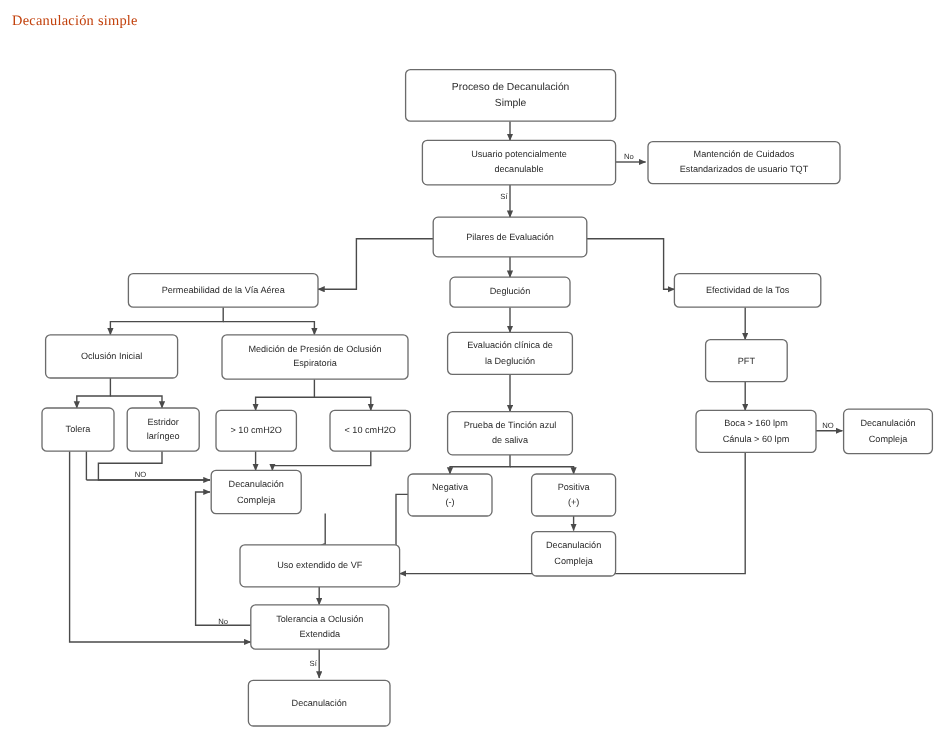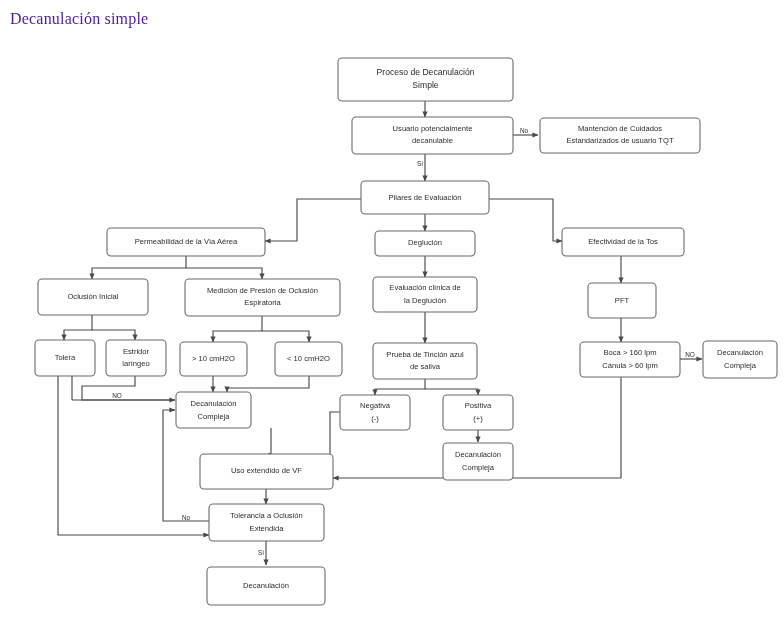--- a/index.html
+++ b/index.html
@@ -12,22 +12,22 @@
     height: 627px;
     position: relative;
     font-family: "Liberation Sans", sans-serif;
     overflow: hidden;
   }
   #page-title {
     position: absolute;
     left: 10px;
     top: 10px;
     font-family: "Liberation Serif", serif;
-    font-size: 16px;
-    color: #4c1d95;
+    font-size: 12px;
+    color: #c2410c;
     letter-spacing: 0.2px;
   }
   #flow-wrap {
     position: absolute;
     left: 0;
     top: 0;
     width: 784px;
     height: 542px;
   }
   svg#flowchart {

